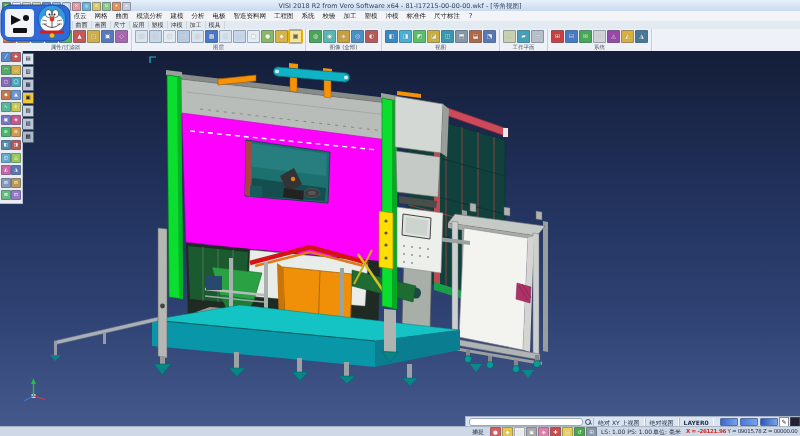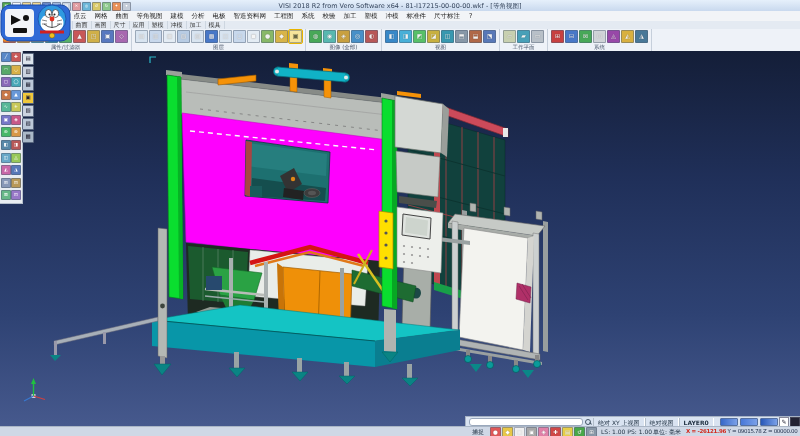--- a/index.html
+++ b/index.html
@@ -103,21 +103,21 @@
     <div class="title-text">VISI 2018 R2 from Vero Software x64 - 81-I17215-00-00-00.wkf - [等角视图]</div>
   </div>
 
   <div class="menubar">
       <span class="menu-item">文件</span>
       <span class="menu-item">编辑</span>
       <span class="menu-item">线架构</span>
       <span class="menu-item">点云</span>
       <span class="menu-item">网格</span>
       <span class="menu-item">曲面</span>
-      <span class="menu-item">等角视图</span>
+      <span class="menu-item">模流分析</span>
       <span class="menu-item">建模</span>
       <span class="menu-item">分析</span>
       <span class="menu-item">电极</span>
       <span class="menu-item">智造资料网</span>
       <span class="menu-item">工程图</span>
       <span class="menu-item">系统</span>
       <span class="menu-item">校验</span>
       <span class="menu-item">加工</span>
       <span class="menu-item">塑模</span>
       <span class="menu-item">冲模</span>

